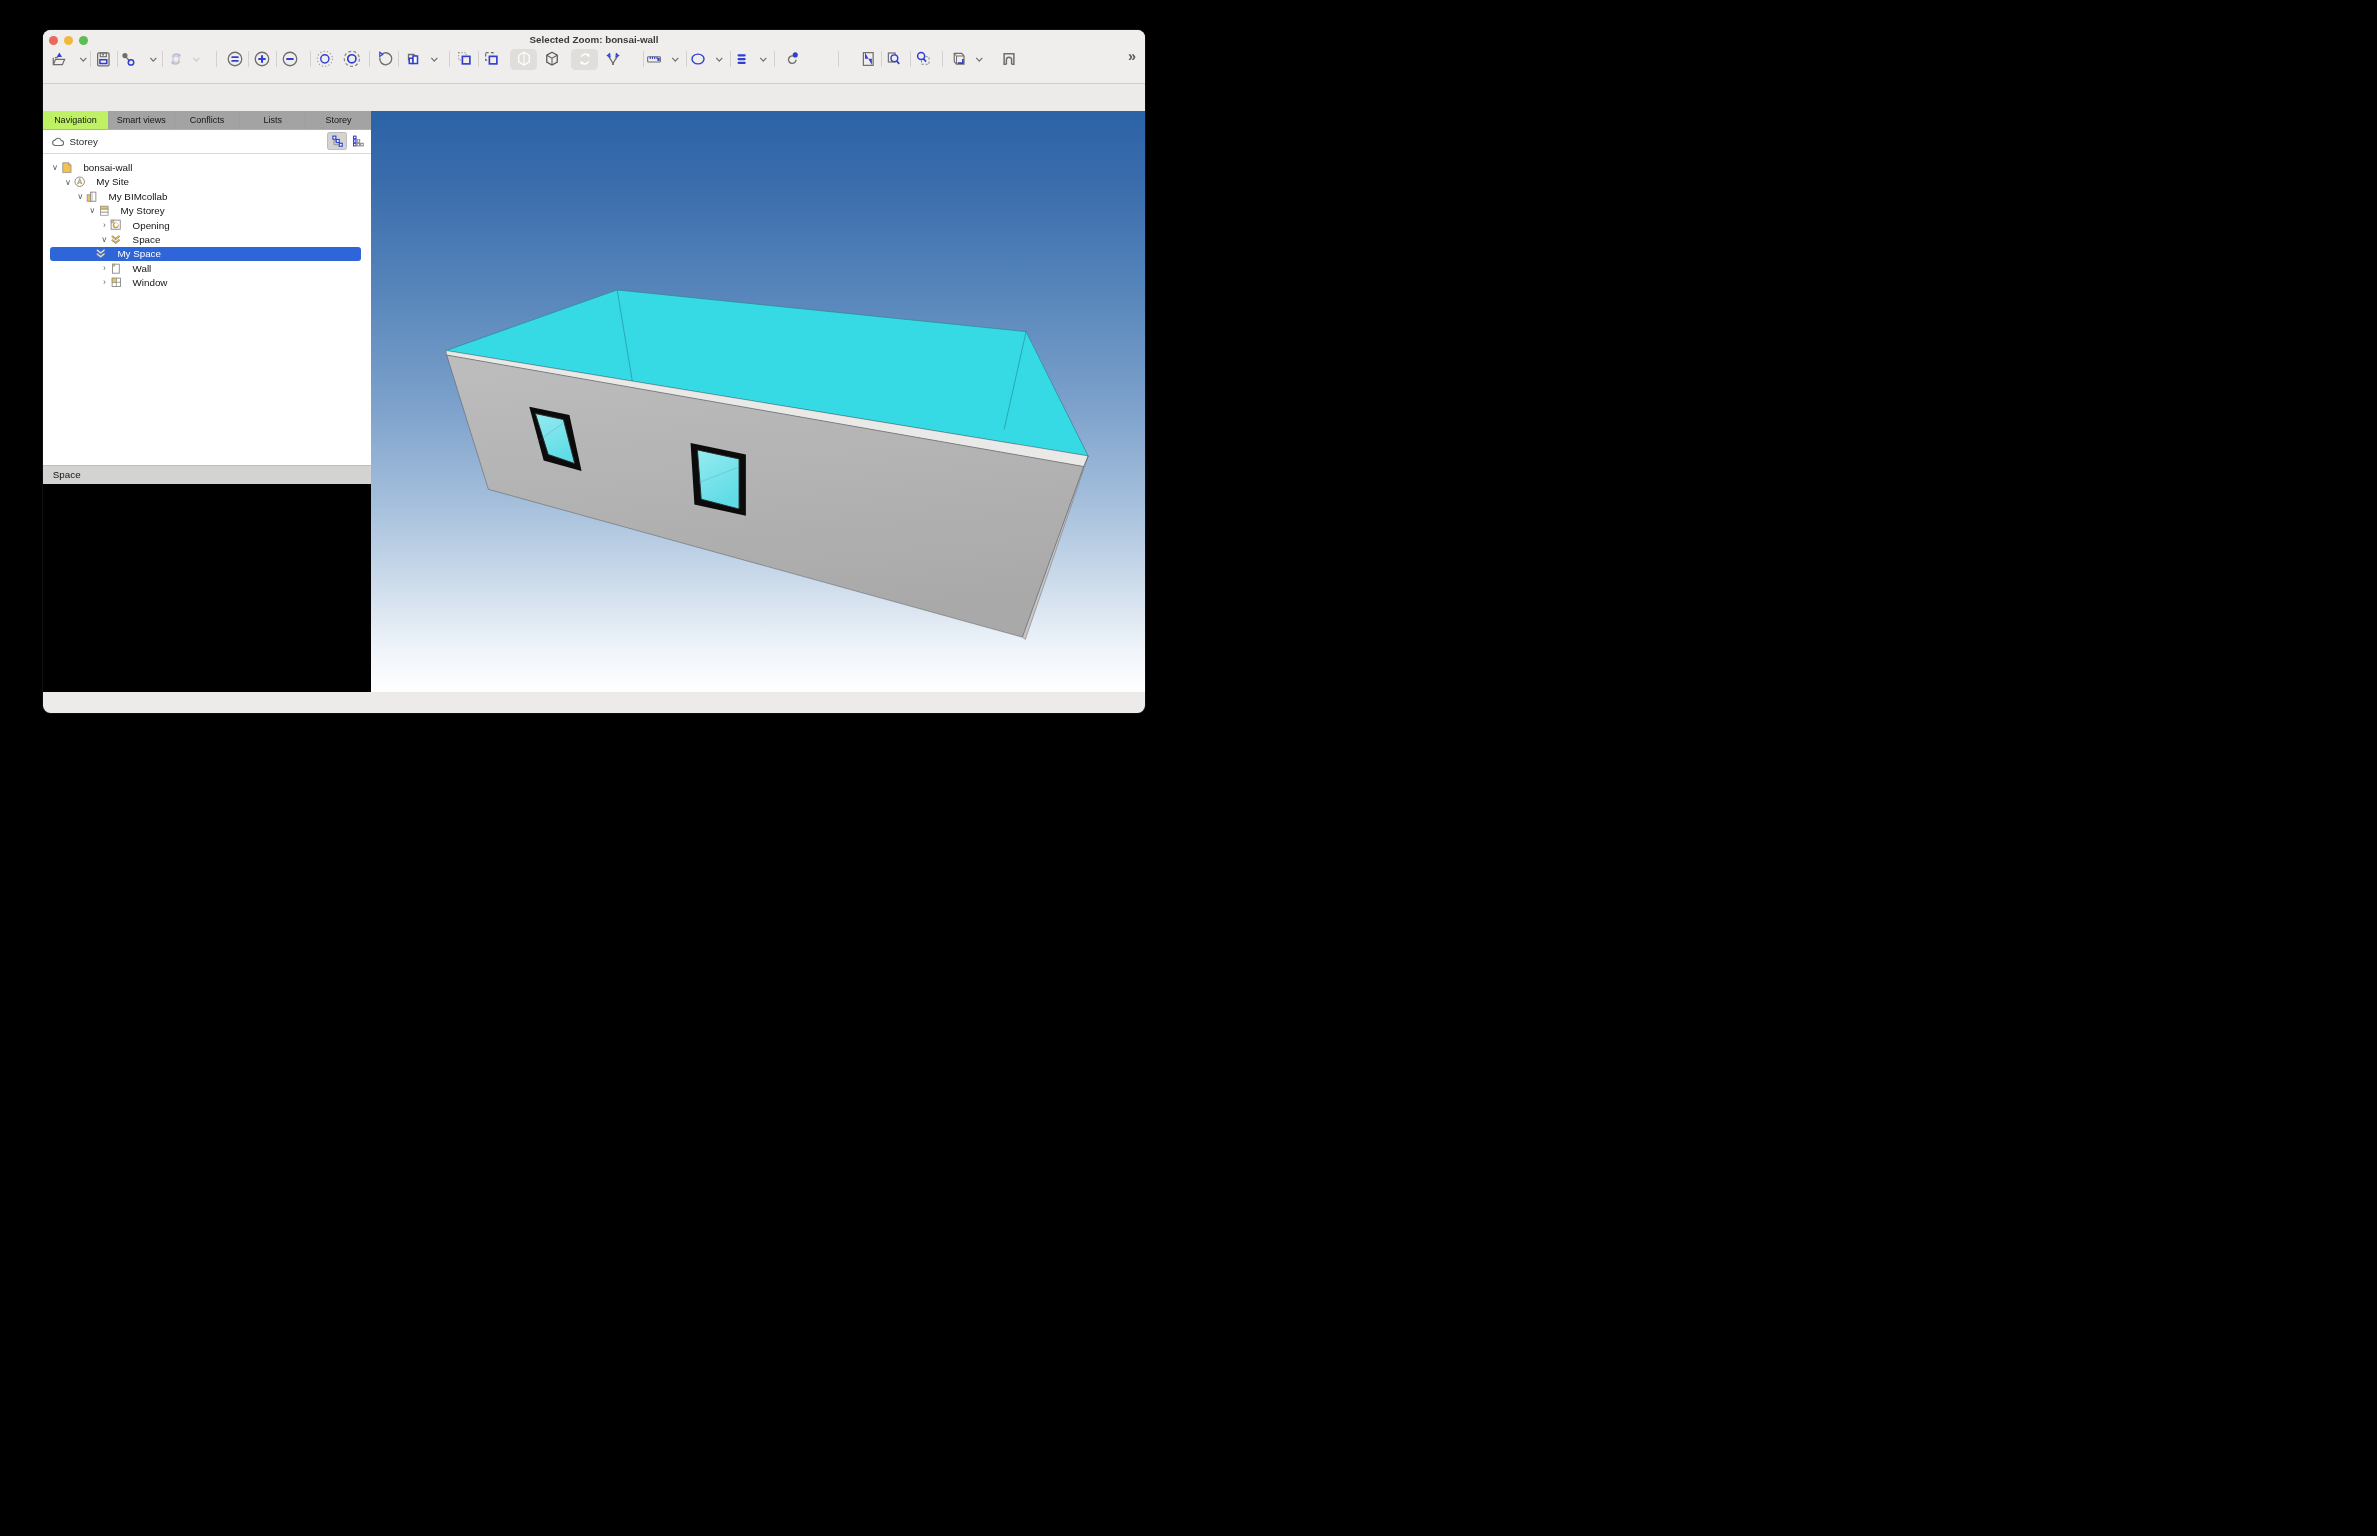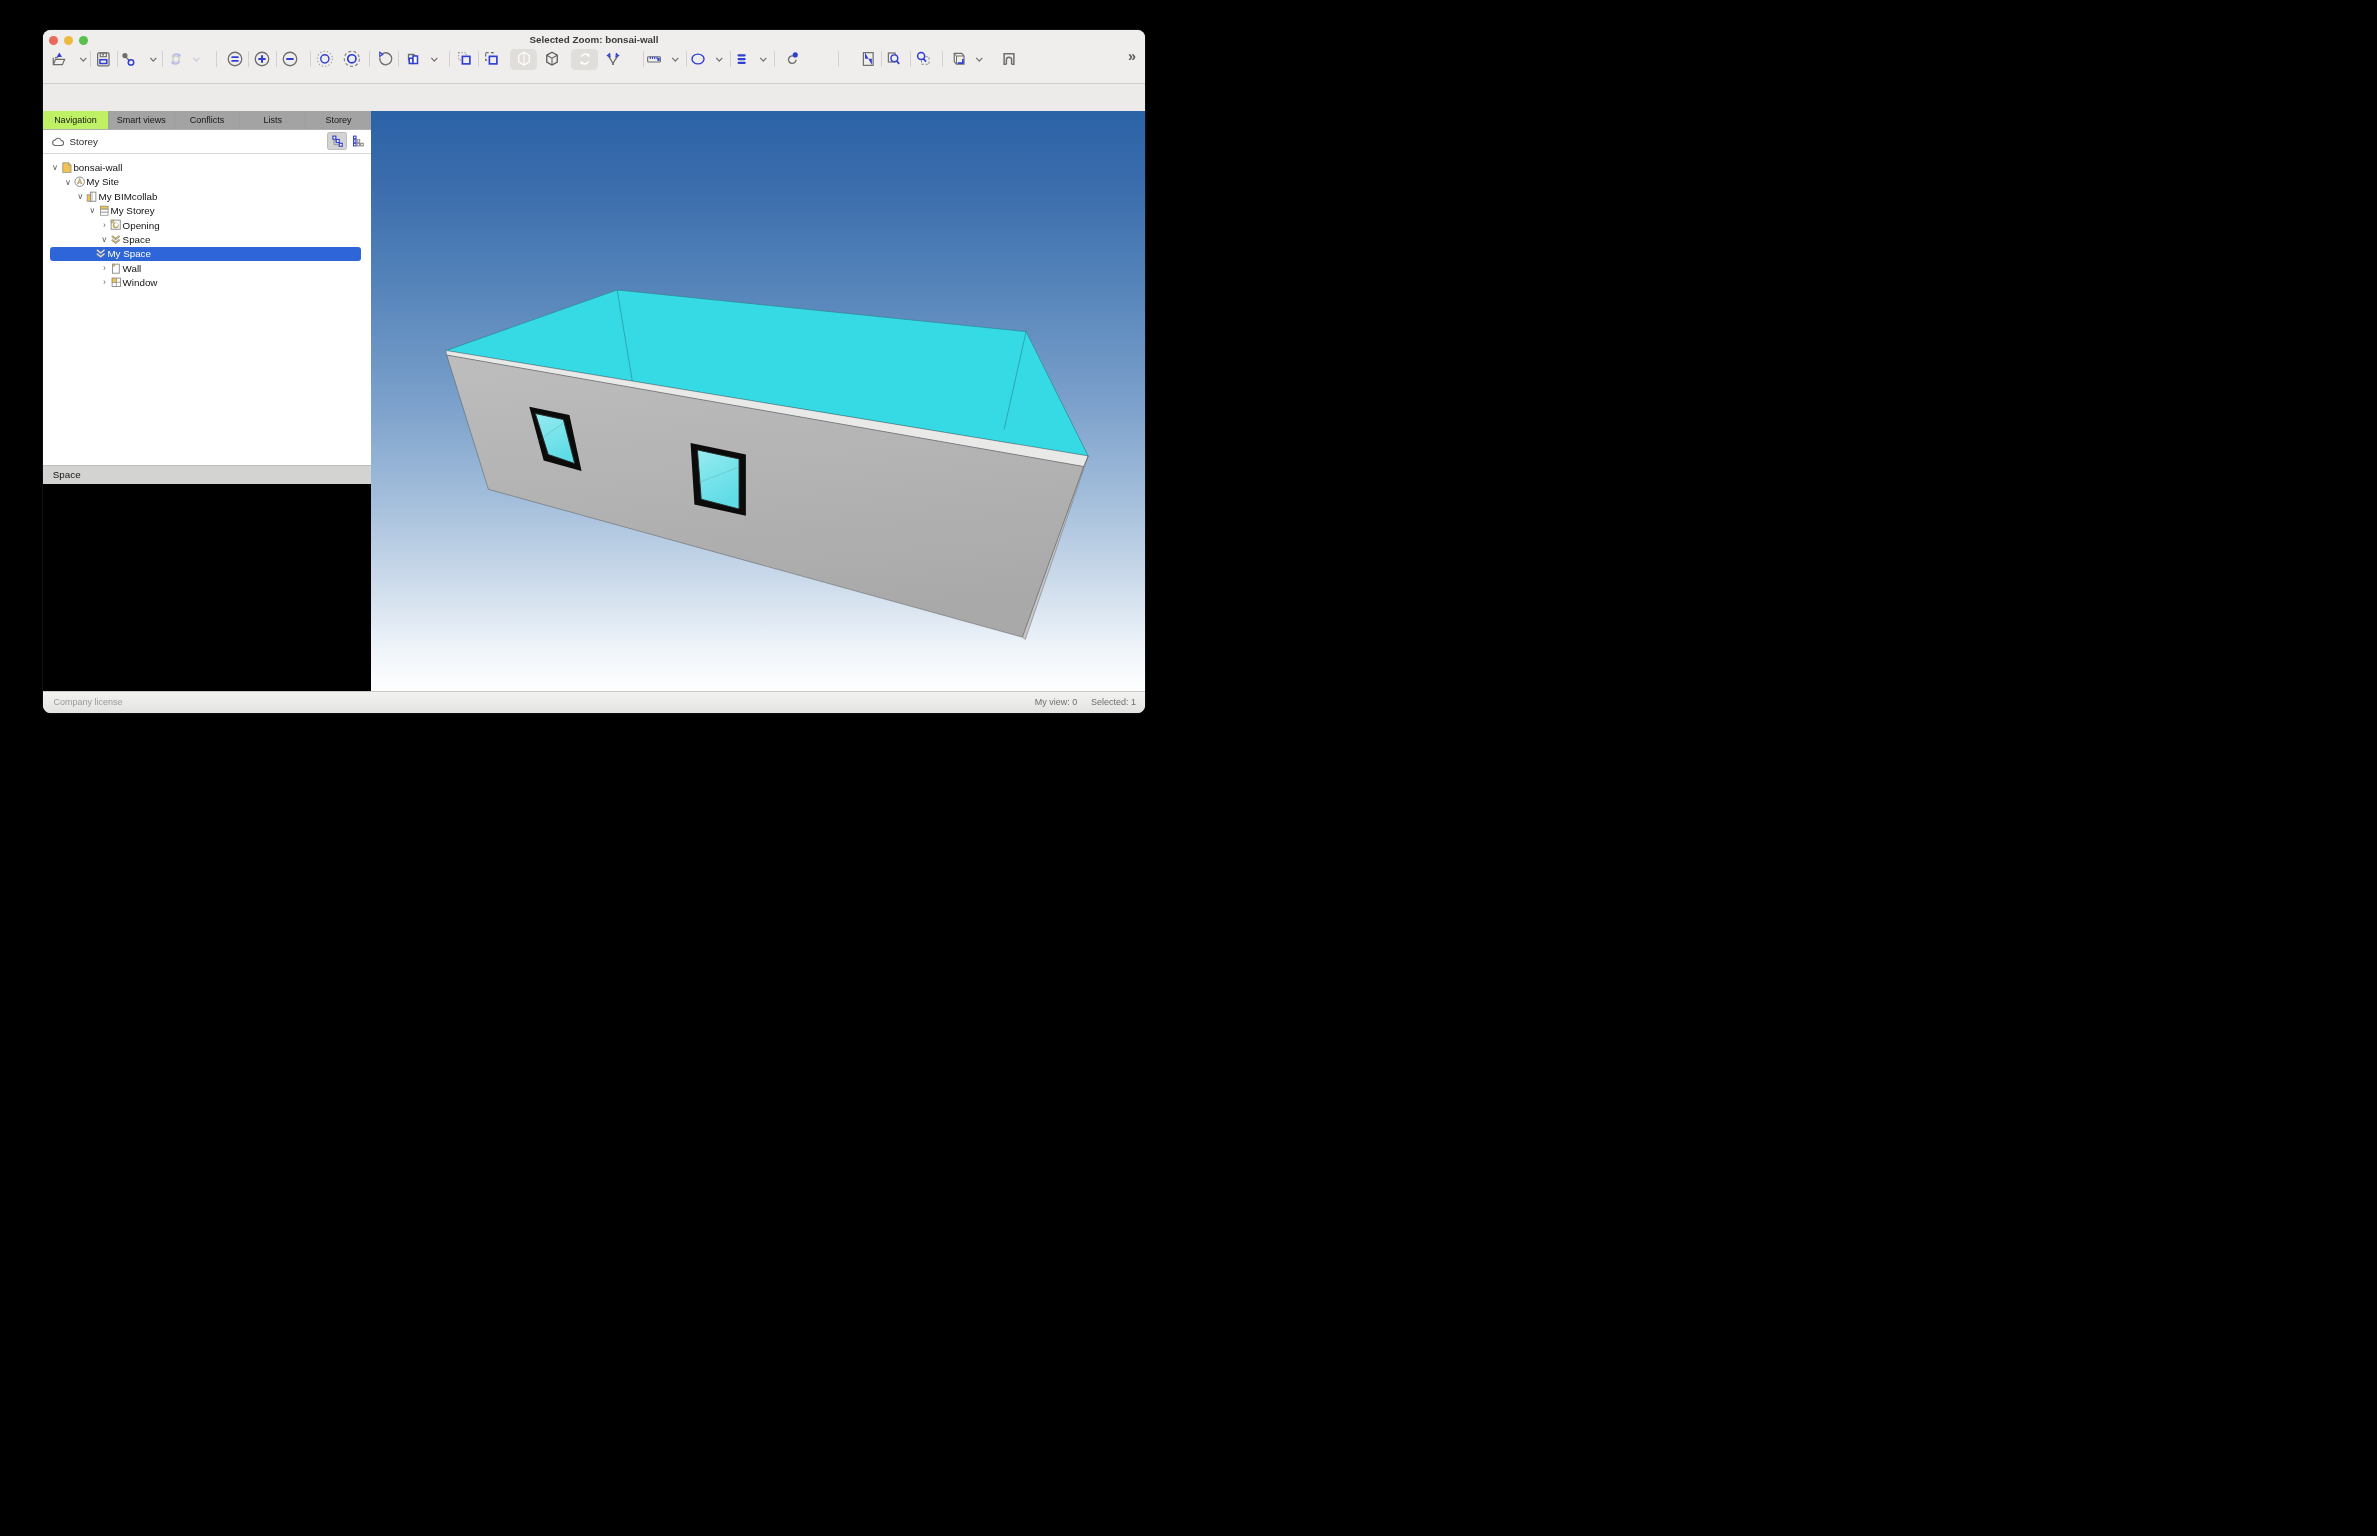--- a/index.html
+++ b/index.html
@@ -28,21 +28,21 @@
   .tab:last-child{border-right:none;}
   .tab.active{background:#bef264;}
   .offline-row{height:23px;background:#FFFFFF;border-bottom:0.8px solid #D9D9D7;display:flex;align-items:center;padding:0 4.5px 0 7.6px;}
   .offline-label{font-size:9.8px;color:#2E2E2E;margin-left:5.3px;flex:1;}
   .mini-btn{width:18px;height:16.7px;display:flex;align-items:center;justify-content:center;border-radius:2.3px;margin-left:1.5px;}
   .mini-btn.active{background:#D3D3D1;border:0.8px solid #BDBDBB;}
   .tree{height:311px;background:#FFFFFF;overflow:hidden;padding-top:6.8px;box-sizing:border-box;}
   .trow{height:14.4px;display:flex;align-items:center;font-size:9.8px;color:#121212;}
   .trow .disc{width:10.6px;text-align:center;font-size:8.3px;color:#5E5E5E;flex:none;line-height:14.4px;}
   .trow .ticon{width:13px;height:11.4px;flex:none;display:flex;align-items:center;justify-content:center;}
-  .trow .tlabel{margin-left:0;white-space:nowrap;}
+  .trow .tlabel{margin-left:10px;white-space:nowrap;}
   .trow.selected{background:#2E65D9;border-radius:3px;margin:0 9.8px 0 6.8px;color:#FFFFFF;}
   .trow.selected .tlabel{color:#FFFFFF;}
   .ind0{padding-left:6.8px;} .ind1{padding-left:19.7px;} .ind2{padding-left:32px;} .ind3{padding-left:44px;}
   .ind4{padding-left:56px;} .ind5{padding-left:34px;}
   .panel-footer{height:18px;background:#D3D3D1;border-top:0.8px solid #C0C0BE;display:flex;align-items:center;
                 padding-left:9.8px;font-size:9.8px;color:#111;}
   .panel-fill{flex:1;background:#000;}
   
   .viewport{position:absolute;left:328px;top:81px;right:0;bottom:20.5px;
      background:linear-gradient(180deg,#2B63A7 0%,#3A6CAC 12%,#5584BA 30%,#7BA0CB 50%,#A6C0DC 68%,#CFDDEC 82%,#F0F5FA 93%,#FFFFFF 100%);}
@@ -470,22 +470,15 @@
       <polygon points="209,390 262,401 278,475 228,461" fill="#0B0B0B"></polygon>
       <polygon points="217,399 254,407 269,465 234,453" fill="url(#glassGrad)" stroke="#2A2A2A" stroke-width="1.2"></polygon>
       <line x1="219" y1="437" x2="253" y2="412" stroke="rgba(70,130,140,0.45)" stroke-width="0.8"></line>
 
       <polygon points="422,438 495,453 495,534 427,519" fill="#0B0B0B"></polygon>
       <polygon points="431,447 486,459 486,525 436,512" fill="url(#glassGrad)" stroke="#2A2A2A" stroke-width="1.2"></polygon>
       <line x1="433" y1="490" x2="485" y2="470" stroke="rgba(70,130,140,0.4)" stroke-width="0.8"></line>
     </svg>
   </div>
 
-  <div class="statusbar">
-    <span class="status-left">Company license</span>
-    <span class="status-right">
-      <span>My view: 0</span>
-      <span>Selected: 1</span>
-    </span>
-  </div>
 
 </div>
 
 
 </body></html>

